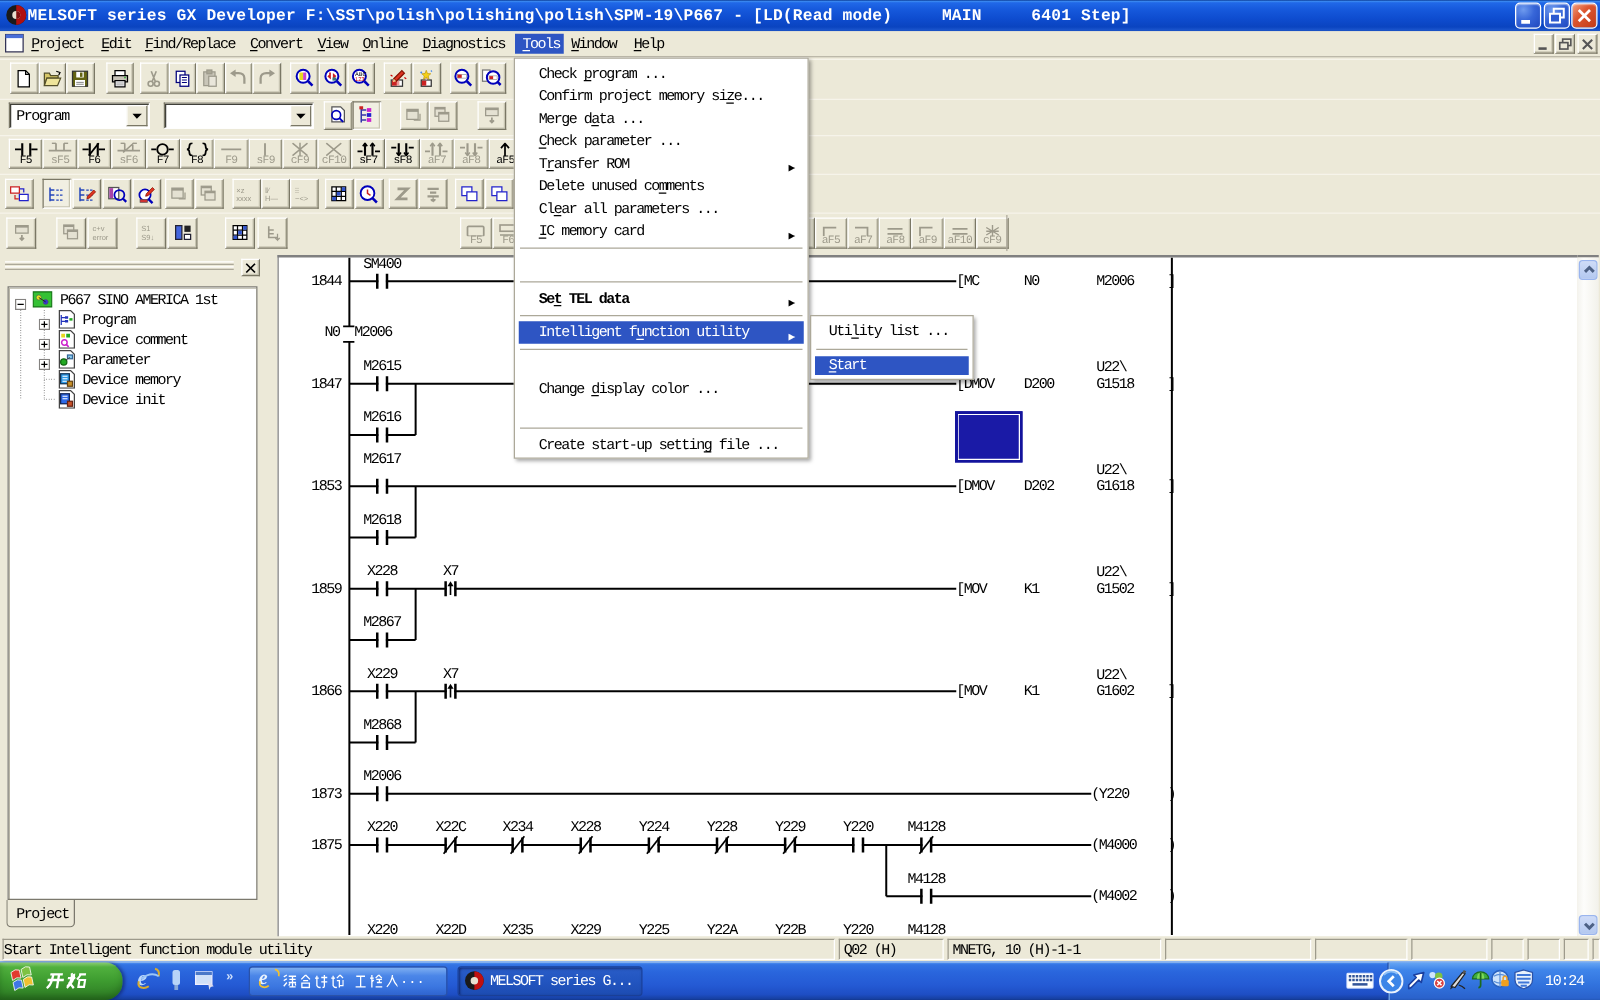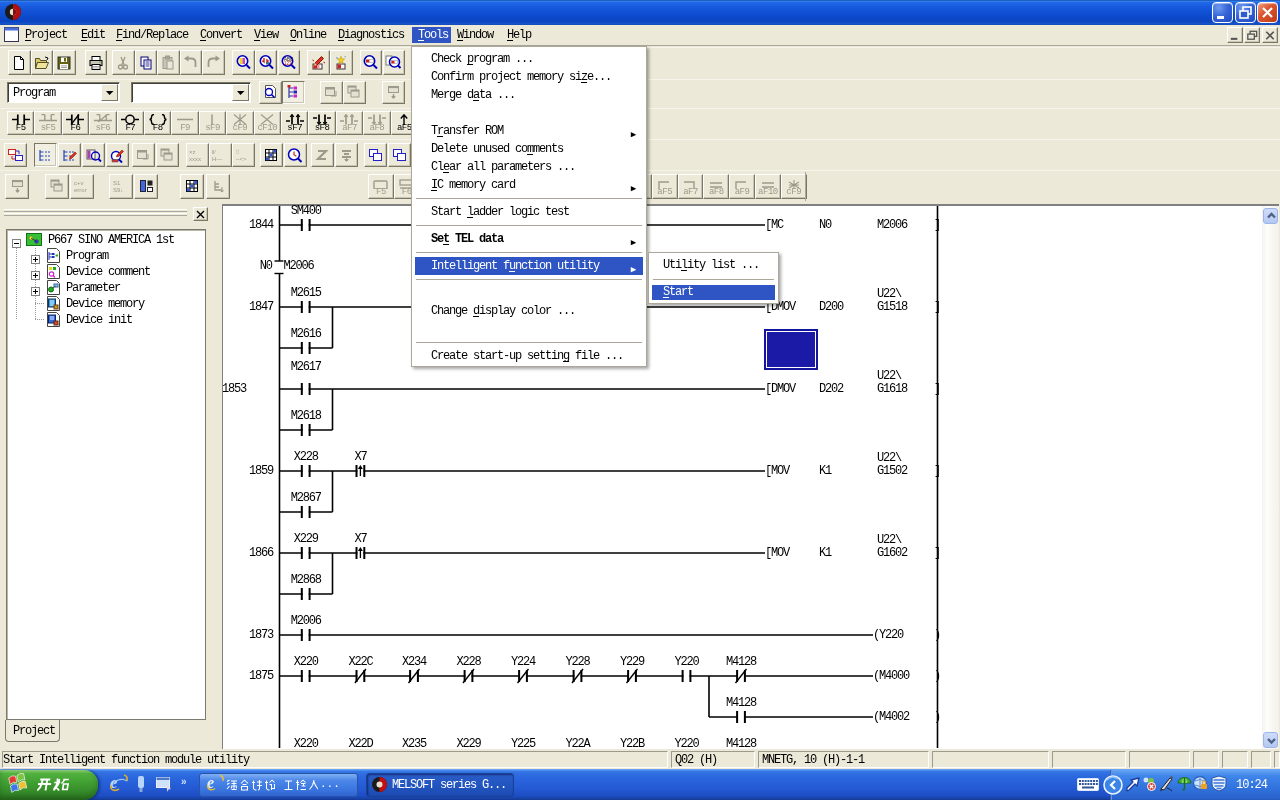--- a/index.html
+++ b/index.html
@@ -15,20 +15,21 @@
 u{text-underline-offset:1.5px}
 .cell{position:absolute;top:751px;height:17px;border:1px solid;border-color:#9d9a8b #fff #fff #9d9a8b;background:#ece9d8}
 </style></head><body>
 <div class="ab" style="left:0;top:0;width:1280px;height:25px;background:linear-gradient(180deg,#05338c 0%,#3b8af1 4%,#2068e8 9%,#1659dc 30%,#0e4ccf 60%,#0a44c0 86%,#1c56cd 97%,#0d3d9d 100%)">
 <div class="ab" style="left:4px;top:3px"><svg width="18" height="18" viewBox="0 0 18 18" style="">
         <circle cx="9" cy="9" r="8" fill="#1a1a1a"></circle>
         <path d="M9 1a8 8 0 0 1 0 16z" fill="#b01010"></path>
         <circle cx="9" cy="9" r="3.2" fill="#e8e0d0"></circle>
         <path d="M9 5.8a3.2 3.2 0 0 1 0 6.4z" fill="#801010"></path>
       </svg></div>
+<div class="ab" style="left:22px;top:4.5px;font:bold 13px 'Liberation Mono',monospace;letter-spacing:0.15px;color:#fff;white-space:pre">MELSOFT series GX Developer F:\SST\polish\polishing\polish\SPM-19\P667 - [LD(Read mode)     MAIN     6401 Step]</div>
 <div class="ab" style="left:1212px;top:2px;width:21px;height:21px;border-radius:4px;border:1px solid #fff;background:radial-gradient(circle at 30% 25%,#6f9bee 0%,#3766d8 45%,#1f48bf 100%);box-shadow:inset 0 1px 1px rgba(255,255,255,.5)"><svg width="19" height="19" viewBox="0 0 19 19" style="">
         <rect x="4" y="13" width="7" height="3" fill="#fff"></rect>
       </svg></div>
 <div class="ab" style="left:1235px;top:2px;width:21px;height:21px;border-radius:4px;border:1px solid #fff;background:radial-gradient(circle at 30% 25%,#6f9bee 0%,#3766d8 45%,#1f48bf 100%);box-shadow:inset 0 1px 1px rgba(255,255,255,.5)"><svg width="19" height="19" viewBox="0 0 19 19" style="">
         <rect x="7" y="4" width="8" height="7" fill="none" stroke="#fff" stroke-width="1.6"></rect>
         <rect x="4" y="8" width="8" height="7" fill="#2e5bd0" stroke="#fff" stroke-width="1.6"></rect>
       </svg></div>
 <div class="ab" style="left:1257px;top:2px;width:21px;height:21px;border-radius:4px;border:1px solid #fff;background:linear-gradient(135deg,#f0a080 0%,#dd5630 40%,#c03a18 100%);box-shadow:inset 0 1px 1px rgba(255,255,255,.5)"><svg width="19" height="19" viewBox="0 0 19 19" style="">
         <path d="M5 5l9 9M14 5l-9 9" stroke="#fff" stroke-width="2.2"></path>
       </svg></div>
@@ -754,21 +755,21 @@
       <path d="M4 5h4M4 7h4" stroke="#fff" stroke-width="0.9"></path>
       <rect x="8" y="9" width="4" height="4" fill="#c85028" stroke="#662211"></rect>
     </svg></div>
 <div class="ab t12" style="left:66px;top:313px">Device init</div>
 <div class="ab" style="left:5px;top:720px;width:55px;height:22px;background:#ece9d8;border:1px solid #7b786d;border-top:none;border-radius:0 0 4px 4px"></div>
 <div class="ab t12" style="left:13px;top:724px">Project</div>
 <div class="ab" style="left:222px;top:204px;width:1040px;height:546px;background:#fff;border-top:2px solid #808080;border-left:1px solid #808080"></div>
 <div class="ab" style="left:1262px;top:204px;width:17px;height:2px;background:#808080"></div>
 <div class="lt" style="left:222px;top:218.5px;width:51px;text-align:right">1844</div>
 <div class="lt" style="left:222px;top:300.5px;width:51px;text-align:right">1847</div>
-<div class="lt" style="left:222px;top:382.5px;width:51px;text-align:left">1853</div>
+<div class="lt" style="left:222px;top:382.5px;width:51px;text-align:right">1853</div>
 <div class="lt" style="left:222px;top:464.5px;width:51px;text-align:right">1859</div>
 <div class="lt" style="left:222px;top:546.5px;width:51px;text-align:right">1866</div>
 <div class="lt" style="left:222px;top:628.5px;width:51px;text-align:right">1873</div>
 <div class="lt" style="left:222px;top:669.5px;width:51px;text-align:right">1875</div>
 <div class="lt ltc" style="left:305.7px;top:204.5px">SM400</div>
 <div class="lt" style="left:765px;top:218.5px">[MC</div>
 <div class="lt" style="left:819px;top:218.5px">N0</div>
 <div class="lt" style="left:877px;top:218.5px">M2006</div>
 <div class="lt" style="left:934px;top:218.5px">]</div>
 <div class="lt" style="left:259.7px;top:259.5px">N0</div>
@@ -1090,26 +1091,26 @@
     </svg></div>
 <div class="ab" style="left:1211px;top:775px"><svg width="16" height="17" viewBox="0 0 16 17" style="">
       <path d="M8 1 15 3v6q0 5-7 7-7-2-7-7V3z" fill="#e8f2fd" stroke="#2a52a8"></path>
       <path d="M2.5 5h11M2.5 8h11M3.5 11h9M5.5 13.5h5" stroke="#3f77d8" stroke-width="1.6"></path>
     </svg></div>
 <div class="ab" style="left:1236px;top:778px;color:#fff;font:12px 'Liberation Mono',monospace;letter-spacing:-1.0px">10:24</div>
 <div class="ab" style="left:411px;top:46px;width:236px;height:321px;background:#fff;border:1px solid #aca899;box-shadow:2px 2px 3px rgba(0,0,0,.35)">
 <div class="mi t12" style="top:3px;">Check <u>p</u>rogram ...</div>
 <div class="mi t12" style="top:21px;">Confirm project memory si<u>z</u>e...</div>
 <div class="mi t12" style="top:39px;">Merge d<u>a</u>ta ...</div>
+<div class="mi t12" style="top:57px;"><u>C</u>heck parameter ...</div>
 <div class="mi t12" style="top:75px;">T<u>r</u>ansfer ROM<span style="position:absolute;right:8px;top:3.5px;font-size:9px">▶</span></div>
 <div class="mi t12" style="top:93px;">Delete unused co<u>m</u>ments</div>
 <div class="mi t12" style="top:111px;">Cl<u>e</u>ar all parameters ...</div>
 <div class="mi t12" style="top:129px;"><u>I</u>C memory card<span style="position:absolute;right:8px;top:3.5px;font-size:9px">▶</span></div>
 <div class="sep" style="top:151px"></div>
-<div class="mi t12" style="top:156px;">Start <u>l</u>adder logic test</div>
 <div class="sep" style="top:178px"></div>
 <div class="mi t12" style="top:183px;font-weight:bold;">Se<u>t</u> TEL data<span style="position:absolute;right:8px;top:3.5px;font-size:9px">▶</span></div>
 <div class="sep" style="top:205px"></div>
 <div class="mi t12" style="top:210px;background:#2e55c3;color:#fff">Intelligent f<u>u</u>nction utility<span style="position:absolute;right:8px;top:3.5px;font-size:9px">▶</span></div>
 <div class="sep" style="top:232px"></div>
 <div class="mi t12" style="top:255px;">Change <u>d</u>isplay color ...</div>
 <div class="sep" style="top:295px"></div>
 <div class="mi t12" style="top:300px;">Create start-up settin<u>g</u> file ...</div>
 </div>
 <div class="ab" style="left:648px;top:252px;width:131px;height:52px;background:#fff;border:1px solid #aca899;box-shadow:2px 2px 3px rgba(0,0,0,.35)">

